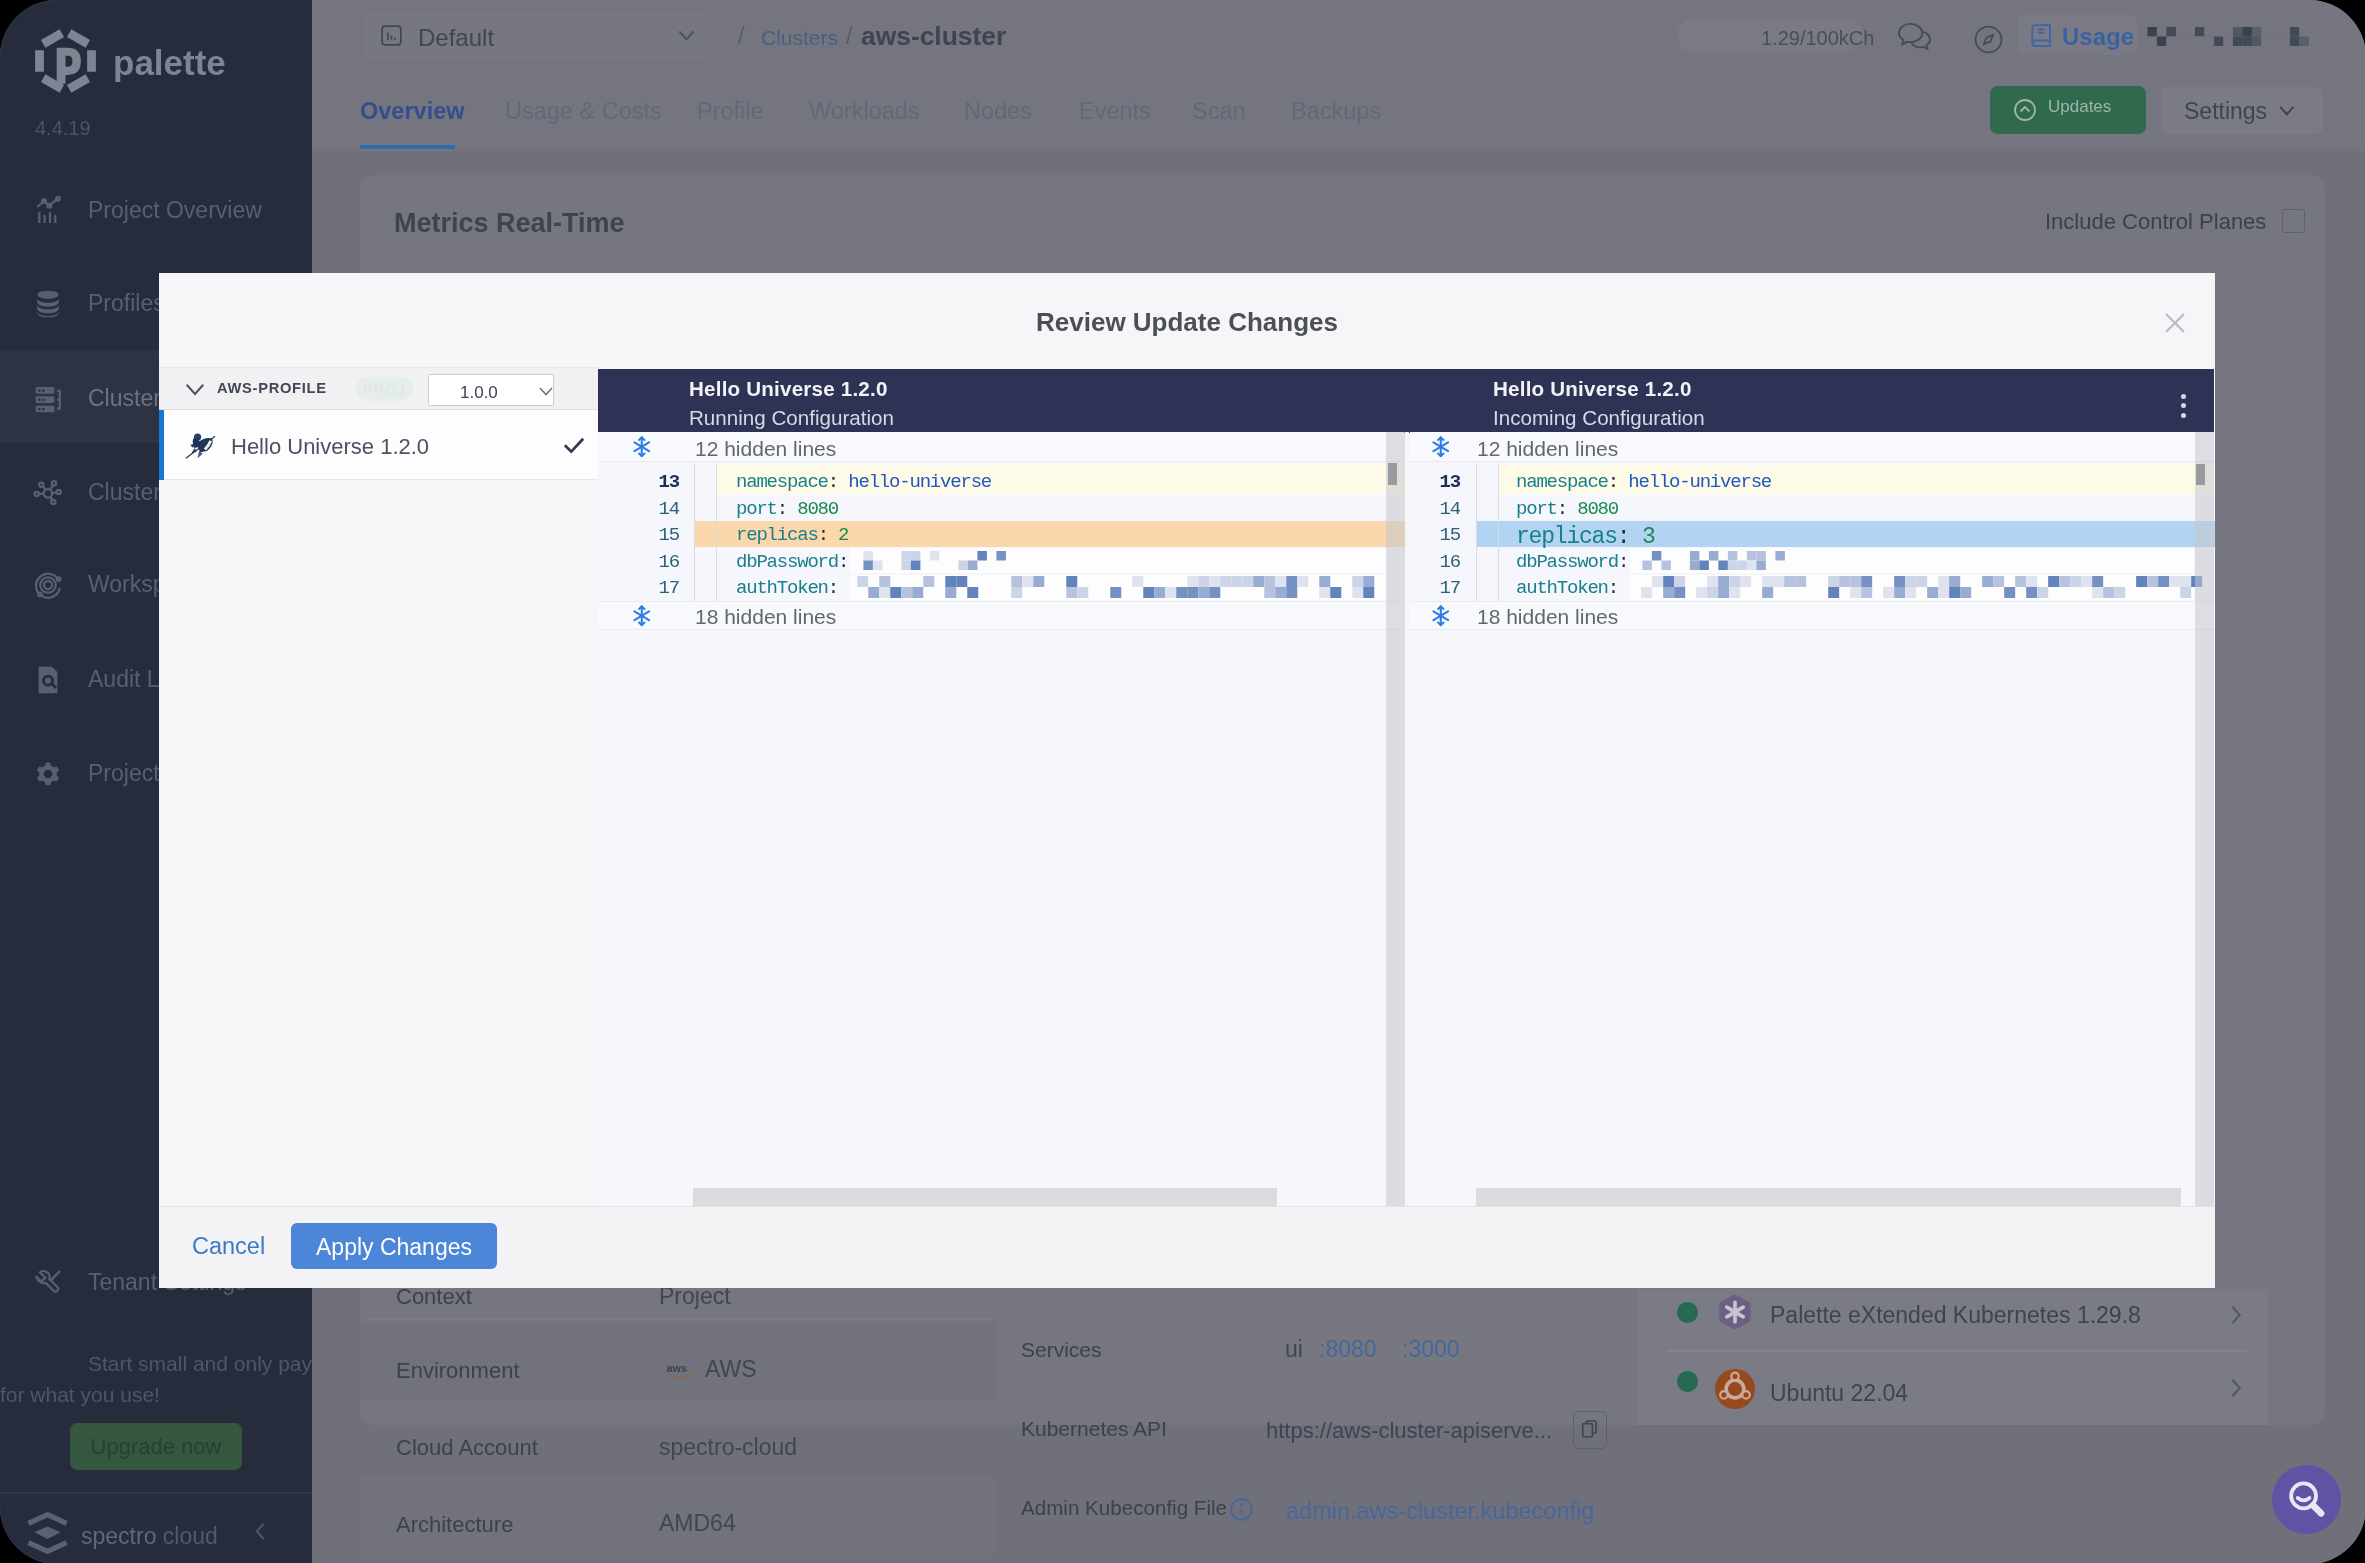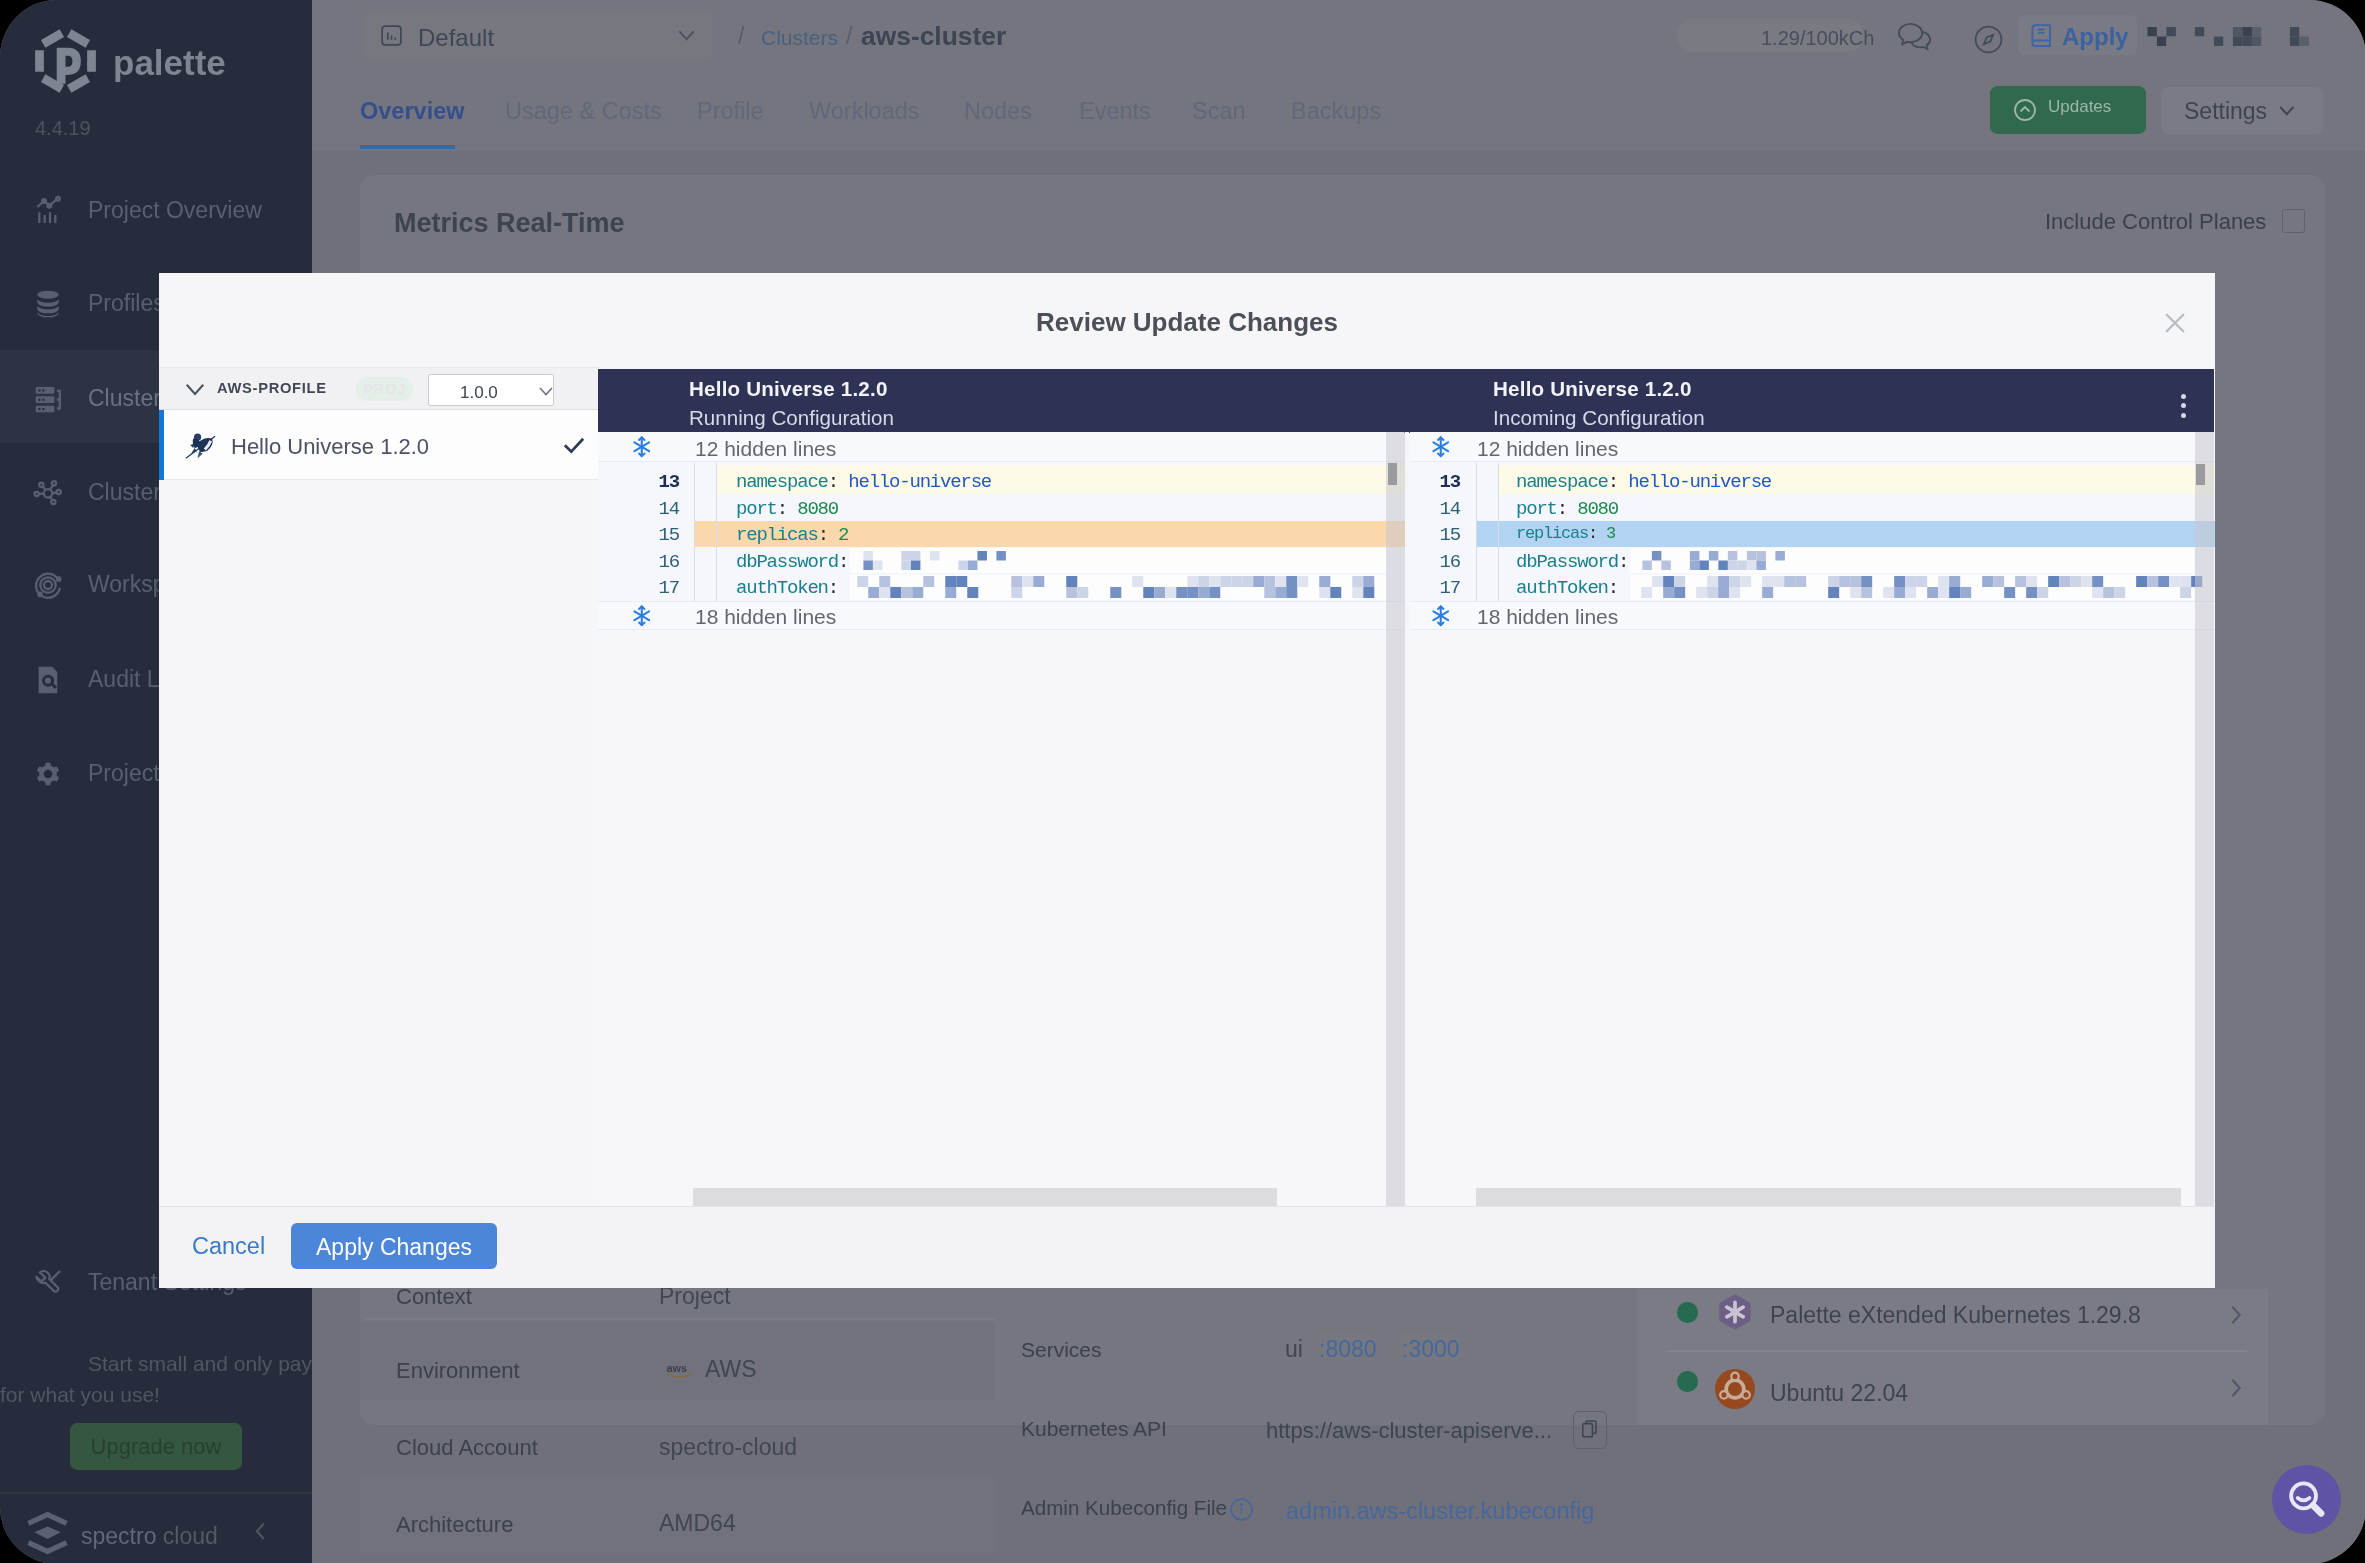--- a/index.html
+++ b/index.html
@@ -41,21 +41,21 @@
 <circle cx="12" cy="12" r="10"></circle>
       <polygon points="15.5,8.5 13.5,13.5 8.5,15.5 10.5,10.5"></polygon>
     </svg>
     <div class="abs" style="left:2018px;top:15.4px;width:119px;height:40px;background:#797a83;border-radius:5.9px"></div>
 <svg class="abs" style="left:2028px;top:21px" width="26.4" height="28" viewBox="0 0 24 24" fill="none" stroke="#3c66a8" stroke-width="1.7">
 <path d="M4 19.5 A2.5 2.5 0 0 1 6.5 17 H20 V3 H6.5 A2.5 2.5 0 0 0 4 5.5 Z"></path>
       <path d="M4 19.5 A2.5 2.5 0 0 0 6.5 22 H20 V17"></path>
       <line x1="9" y1="7" x2="15" y2="7"></line>
       <line x1="9" y1="10" x2="15" y2="10"></line>
     </svg>
-<div class="abs" style="left:2062px;top:23px;font-size:24px;font-weight:bold;color:#3a62a0">Apply</div>
+<div class="abs" style="left:2062px;top:23px;font-size:24px;font-weight:bold;color:#3a62a0">Usage</div>
 <svg class="abs" style="left:2147px;top:27px" width="166" height="19" viewBox="0 0 226 26">
       <rect x="0" y="0" width="13" height="13" fill="#3a414e"></rect>
       <rect x="13" y="0" width="13" height="13" fill="#74757e"></rect>
       <rect x="26" y="0" width="13" height="13" fill="#434a57"></rect>
       <rect x="39" y="0" width="13" height="13" fill="#74757e"></rect>
       <rect x="52" y="0" width="13" height="13" fill="#74757e"></rect>
       <rect x="65" y="0" width="13" height="13" fill="#434a57"></rect>
       <rect x="78" y="0" width="13" height="13" fill="#74757e"></rect>
       <rect x="91" y="0" width="13" height="13" fill="#74757e"></rect>
       <rect x="104" y="0" width="13" height="13" fill="#74757e"></rect>
@@ -384,21 +384,21 @@
     <div class="abs" style="left:1476px;top:521px;width:739px;height:26.4px;background:#b2d4f2"></div>
     <div class="abs" style="left:1476px;top:463px;width:0.7px;height:138px;background:#d8dce4"></div>
     <div class="abs" style="left:1498px;top:463px;width:0.7px;height:138px;background:#d8dce4"></div>
     <div class="abs mono" style="left:1416px;top:471px;width:44px;text-align:right;font-size:19px;letter-spacing:-1.2px;font-weight:bold;color:#1c2f55">13</div>
     <div class="abs mono" style="left:1416px;top:498px;width:44px;text-align:right;font-size:19px;letter-spacing:-1.2px;font-weight:normal;color:#2c6077">14</div>
     <div class="abs mono" style="left:1416px;top:524px;width:44px;text-align:right;font-size:19px;letter-spacing:-1.2px;font-weight:normal;color:#2c6077">15</div>
     <div class="abs mono" style="left:1416px;top:551px;width:44px;text-align:right;font-size:19px;letter-spacing:-1.2px;font-weight:normal;color:#2c6077">16</div>
     <div class="abs mono" style="left:1416px;top:577px;width:44px;text-align:right;font-size:19px;letter-spacing:-1.2px;font-weight:normal;color:#2c6077">17</div>
     <div class="abs mono" style="left:1516px;top:471px;font-size:19px;letter-spacing:-1.2px;white-space:pre"><span style="color:#1a7f8d">namespace</span><span style="color:#1f2933">:</span> <span style="color:#2157be">hello-universe</span></div>
     <div class="abs mono" style="left:1516px;top:498px;font-size:19px;letter-spacing:-1.2px;white-space:pre"><span style="color:#1a7f8d">port</span><span style="color:#1f2933">:</span> <span style="color:#1d8a51">8080</span></div>
-    <div class="abs mono" style="left:1516px;top:524px;font-size:17px;letter-spacing:-1.2px;white-space:pre"><span style="color:#1a7f8d">replicas</span><span style="color:#1f2933">:</span> <span style="color:#1d8a51">3</span></div>
+    <div class="abs mono" style="left:1516px;top:524px;font-size:23px;letter-spacing:-1.2px;white-space:pre"><span style="color:#1a7f8d">replicas</span><span style="color:#1f2933">:</span> <span style="color:#1d8a51">3</span></div>
     <div class="abs mono" style="left:1516px;top:551px;font-size:19px;letter-spacing:-1.2px;white-space:pre"><span style="color:#1a7f8d">dbPassword</span><span style="color:#1f2933">:</span></div>
     <div class="abs mono" style="left:1516px;top:577px;font-size:19px;letter-spacing:-1.2px;white-space:pre"><span style="color:#1a7f8d">authToken</span><span style="color:#1f2933">:</span> <span style="color:#1f2933">'</span></div>
     <div class="abs" style="left:1405px;top:432px;width:4.4px;height:774px;background:#f6f6f8"></div>
     <div class="abs" style="left:850px;top:548px;width:537px;height:25px;background:#fdfdfe"></div>
     <div class="abs" style="left:850px;top:575px;width:537px;height:25px;background:#fdfdfe"></div>
     <div class="abs" style="left:1630px;top:548px;width:564px;height:25px;background:#fdfdfe"></div>
     <div class="abs" style="left:1630px;top:575px;width:564px;height:25px;background:#fdfdfe"></div>
     <svg class="abs" style="left:863px;top:551px" width="147" height="19" viewBox="0 0 200 26">
       <rect x="0" y="0" width="13" height="13" fill="#dfe3f0"></rect>
       <rect x="52" y="0" width="13" height="13" fill="#ccd4e8"></rect>

